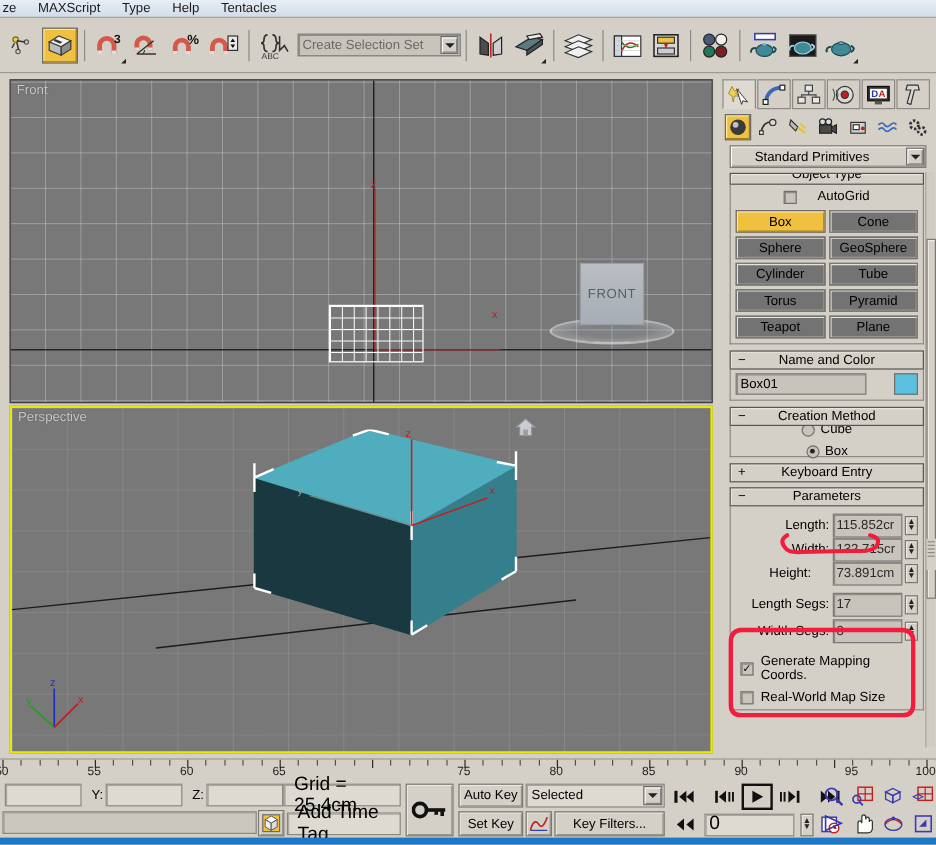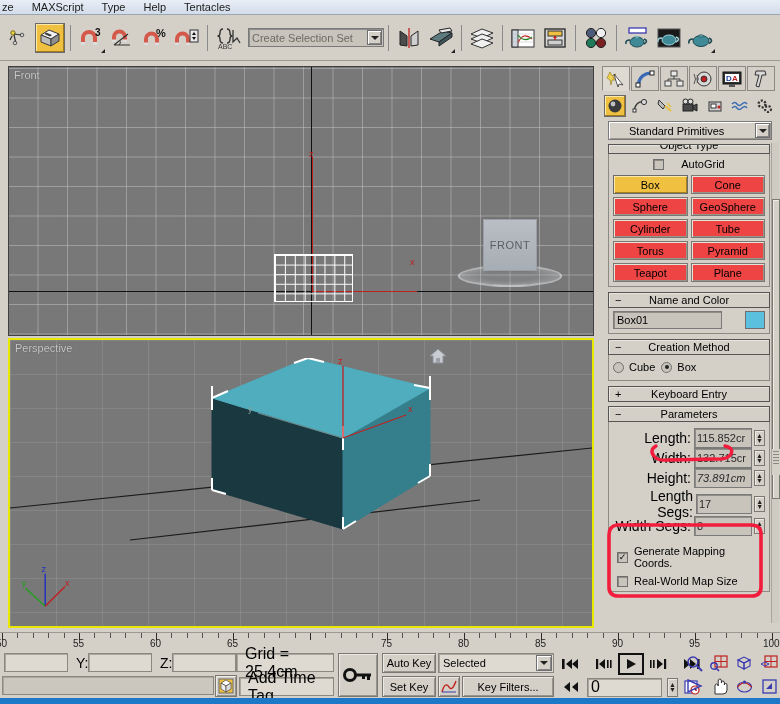--- a/index.html
+++ b/index.html
@@ -166,31 +166,31 @@
     border: 1px solid #555; background: #d4d0c8;
     display: flex; align-items: center; justify-content: center;
     font-size: 11px; position: relative; font-weight: normal;
     box-shadow: inset 1px 1px 0 #e8e4dc;
   }
   .rollout-hdr .pm { position: absolute; left: 6px; font-size: 11px; }
   .btn2 {
     display: grid; grid-template-columns: 1fr 1fr; gap: 3px;
   }
   .mbtn {
-    height: 19px; background: #ef4444; border: 1px solid #7b7871;
+    height: 19px; background: #737373; border: 1px solid #7b7871;
     box-shadow: inset 1px 1px 0 #e6e2da, inset -1px -1px 0 #97948d;
     display: flex; align-items: center; justify-content: center; font-size: 11px;
   }
   .mbtn.sel {
     background: #f0c040;
     box-shadow: inset 1px 1px 0 #ffe9a8, inset -1px -1px 0 #a5801f;
     border-color: #6b6b6b;
   }
   .row { display: flex; align-items: center; height: 18px; margin-top: 2px; }
-  .lbl { font-size: 14px; text-align: right; }
+  .lbl { font-size: 11px; text-align: right; }
   .spinfield {
     height: 20px; background: #c8c4bc; border: 1px solid #7a7a7a;
     box-shadow: inset 1px 1px 0 #908d87;
     font-size: 11px; padding-left: 2px; display: flex; align-items: center;
     color: #2a2a2a; overflow: hidden; white-space: nowrap;
   }
   .spinner {
     width: 11px; height: 16px; margin-left: 2px;
     background: #d4d0c8; border: 1px solid #7b7871;
     box-shadow: inset 1px 1px 0 #eceae4;
@@ -683,21 +683,21 @@
           <div class="namefield" style="flex:1;">Box01</div>
           <div class="swatch" id="color-swatch" style="background: rgb(91, 192, 222);"></div>
         </div>
       </div>
 
       <div class="rollout-hdr" style="margin-top:5px;">
         <span class="pm">−</span>
         <span>Creation Method</span>
       </div>
       <div class="rollout-box" style="border-top:none;">
-        <div style="display:flex; align-items:center; gap:6px; height:18px;">
+        <div style="display:flex; align-items:center; justify-content:center; gap:6px; height:18px;flex-direction:column;">
           <span style="display:flex; align-items:center; gap:5px;">
             <span class="rdo"></span>
             <span>Cube</span>
           </span>
           <span style="display:flex; align-items:center; gap:5px;">
             <span class="rdo">
                 <i></i>
               </span>
             <span>Box</span>
           </span>
@@ -729,21 +729,21 @@
           <span class="lbl">Width:</span>
           <span class="spinfield" style="width:58px; margin-left:3px;">132.715cr</span>
           <span class="spinner">
               <i>▲</i>
               <i>▼</i>
             </span>
         </div>
 
         <div class="row" style="justify-content:flex-end;">
           <span class="lbl">Height:</span>
-          <span class="spinfield" style="width:58px; margin-left:3px;font-style:italic;">73.891cm</span>
+          <span class="spinfield" style="width:58px; margin-left:18px;">73.891cm</span>
           <span class="spinner">
               <i>▲</i>
               <i>▼</i>
             </span>
         </div>
 
         <div class="row" style="justify-content:flex-end; margin-top:8px;">
           <span class="lbl">Length Segs:</span>
           <span class="spinfield" style="width:58px; margin-left:3px;">17</span>
           <span class="spinner">
@@ -846,21 +846,21 @@
       <div class="tick" style="left: 571.8px;"></div>
       <div class="tick" style="left: 587.2px;"></div>
       <div class="tick" style="left: 602.6px;"></div>
       <div class="tickM" style="left: 618px;"></div>
       <div class="num" style="left: 612px;">90</div>
       <div class="tick" style="left: 633.4px;"></div>
       <div class="tick" style="left: 648.8px;"></div>
       <div class="tick" style="left: 664.2px;"></div>
       <div class="tick" style="left: 679.6px;"></div>
       <div class="tickM" style="left: 695px;"></div>
-      <div class="num" style="left: 689px;">95</div>
+      <div class="num" style="left: 704px;">95</div>
       <div class="tick" style="left: 710.4px;"></div>
       <div class="tick" style="left: 725.8px;"></div>
       <div class="tick" style="left: 741.2px;"></div>
       <div class="tick" style="left: 756.6px;"></div>
       <div class="tickM" style="left: 772px;"></div>
       <div class="num" style="left: 763px;">100</div>
     </div>
 
   <div class="statusbar">
 

